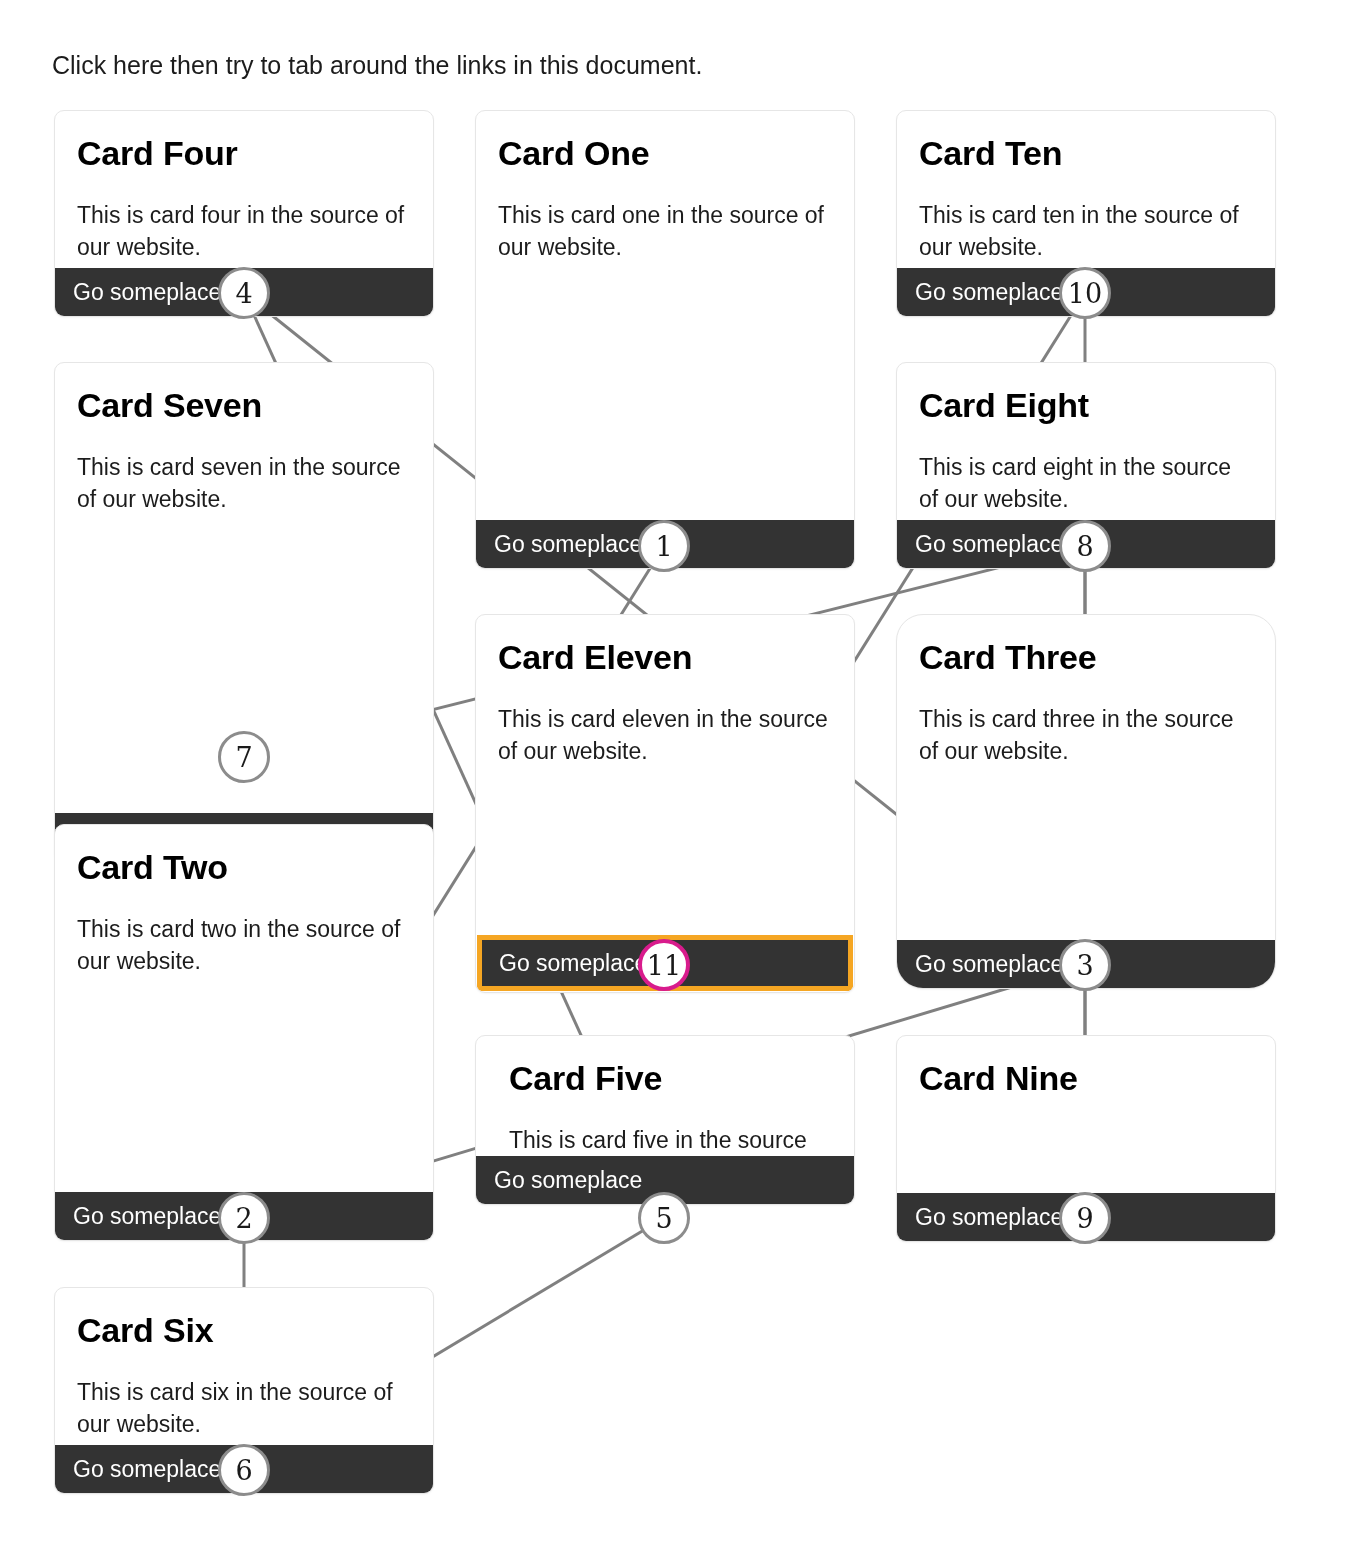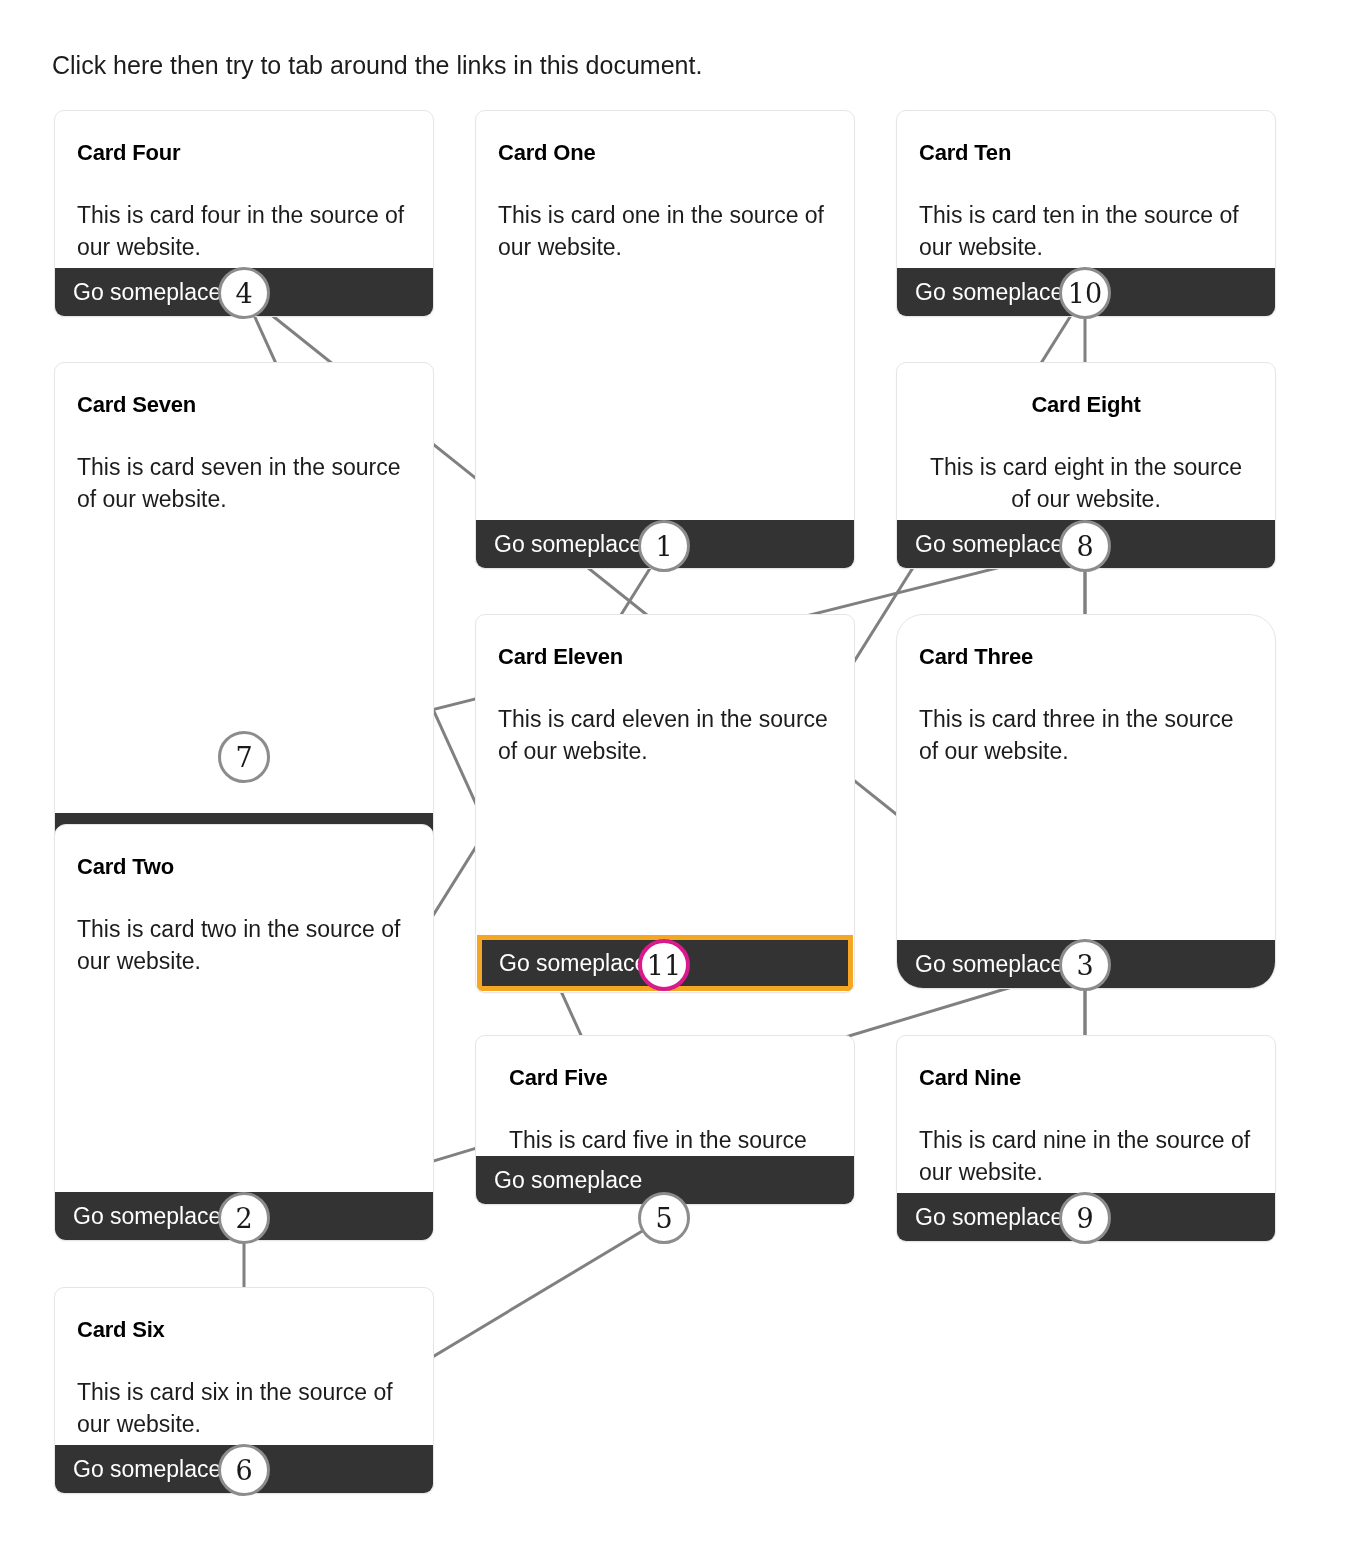--- a/index.html
+++ b/index.html
@@ -40,21 +40,21 @@
     border: 1px solid #e6e6e6;
     border-radius: 10px;
     box-sizing: border-box;
     overflow: hidden;
     box-shadow: 0 1px 2px rgba(0,0,0,0.04);
   }
   .card-body {
     padding: 22px 22px 0 22px;
   }
   .card-title {
-    font-size: 22px;
+    font-size: 34px;
     line-height: 40px;
     font-weight: bold;
     color: #000000;
     margin: 0 0 26px 0;
     letter-spacing: -0.2px;
   }
   .card-text {
     font-size: 23px;
     line-height: 32px;
     color: #1c1c1c;
@@ -167,21 +167,21 @@
       </div>
       <div class="card" style="left: 54px; top: 362px; width: 380px; height: 500px;">
         <div class="card-body">
           <h2 class="card-title">Card Seven</h2>
           <p class="card-text">This is card seven in the source of our website.</p>
         </div>
         <div class="card-footer">
           <a class="card-link" href="#">Go someplace</a>
         </div>
       </div>
-      <div class="card" style="left: 896px; top: 362px; width: 380px; height: 207px; text-align: center;">
+      <div class="card" style="left: 896px; top: 362px; width: 380px; height: 207px;">
         <div class="card-body">
           <h2 class="card-title">Card Eight</h2>
           <p class="card-text">This is card eight in the source of our website.</p>
         </div>
         <div class="card-footer">
           <a class="card-link" href="#">Go someplace</a>
         </div>
       </div>
       <div class="card focused" style="left: 475px; top: 614px; width: 380px; height: 379px;">
         <div class="card-body">
@@ -194,42 +194,41 @@
       </div>
       <div class="card" style="left: 896px; top: 614px; width: 380px; height: 375px; border-radius: 27px;">
         <div class="card-body">
           <h2 class="card-title">Card Three</h2>
           <p class="card-text">This is card three in the source of our website.</p>
         </div>
         <div class="card-footer">
           <a class="card-link" href="#">Go someplace</a>
         </div>
       </div>
-      <div class="card" style="left: 54px; top: 824px; width: 380px; height: 417px; border-radius: 12px;">
+      <div class="card" style="left: 54px; top: 824px; width: 380px; height: 417px;">
         <div class="card-body">
           <h2 class="card-title">Card Two</h2>
           <p class="card-text">This is card two in the source of our website.</p>
         </div>
         <div class="card-footer">
           <a class="card-link" href="#">Go someplace</a>
         </div>
       </div>
       <div class="card" style="left: 475px; top: 1035px; width: 380px; height: 170px; padding-left: 11px;">
         <div class="card-body">
           <h2 class="card-title">Card Five</h2>
           <p class="card-text">This is card five in the source of our website.</p>
         </div>
         <div class="card-footer">
           <a class="card-link" href="#">Go someplace</a>
         </div>
       </div>
       <div class="card" style="left: 896px; top: 1035px; width: 380px; height: 207px;">
         <div class="card-body">
           <h2 class="card-title">Card Nine</h2>
-          <p class="card-text">This is card nine in the source of our website.</p>
         </div>
         <div class="card-footer">
           <a class="card-link" href="#">Go someplace</a>
         </div>
       </div>
       <div class="card" style="left: 54px; top: 1287px; width: 380px; height: 207px;">
         <div class="card-body">
           <h2 class="card-title">Card Six</h2>
           <p class="card-text">This is card six in the source of our website.</p>
         </div>

